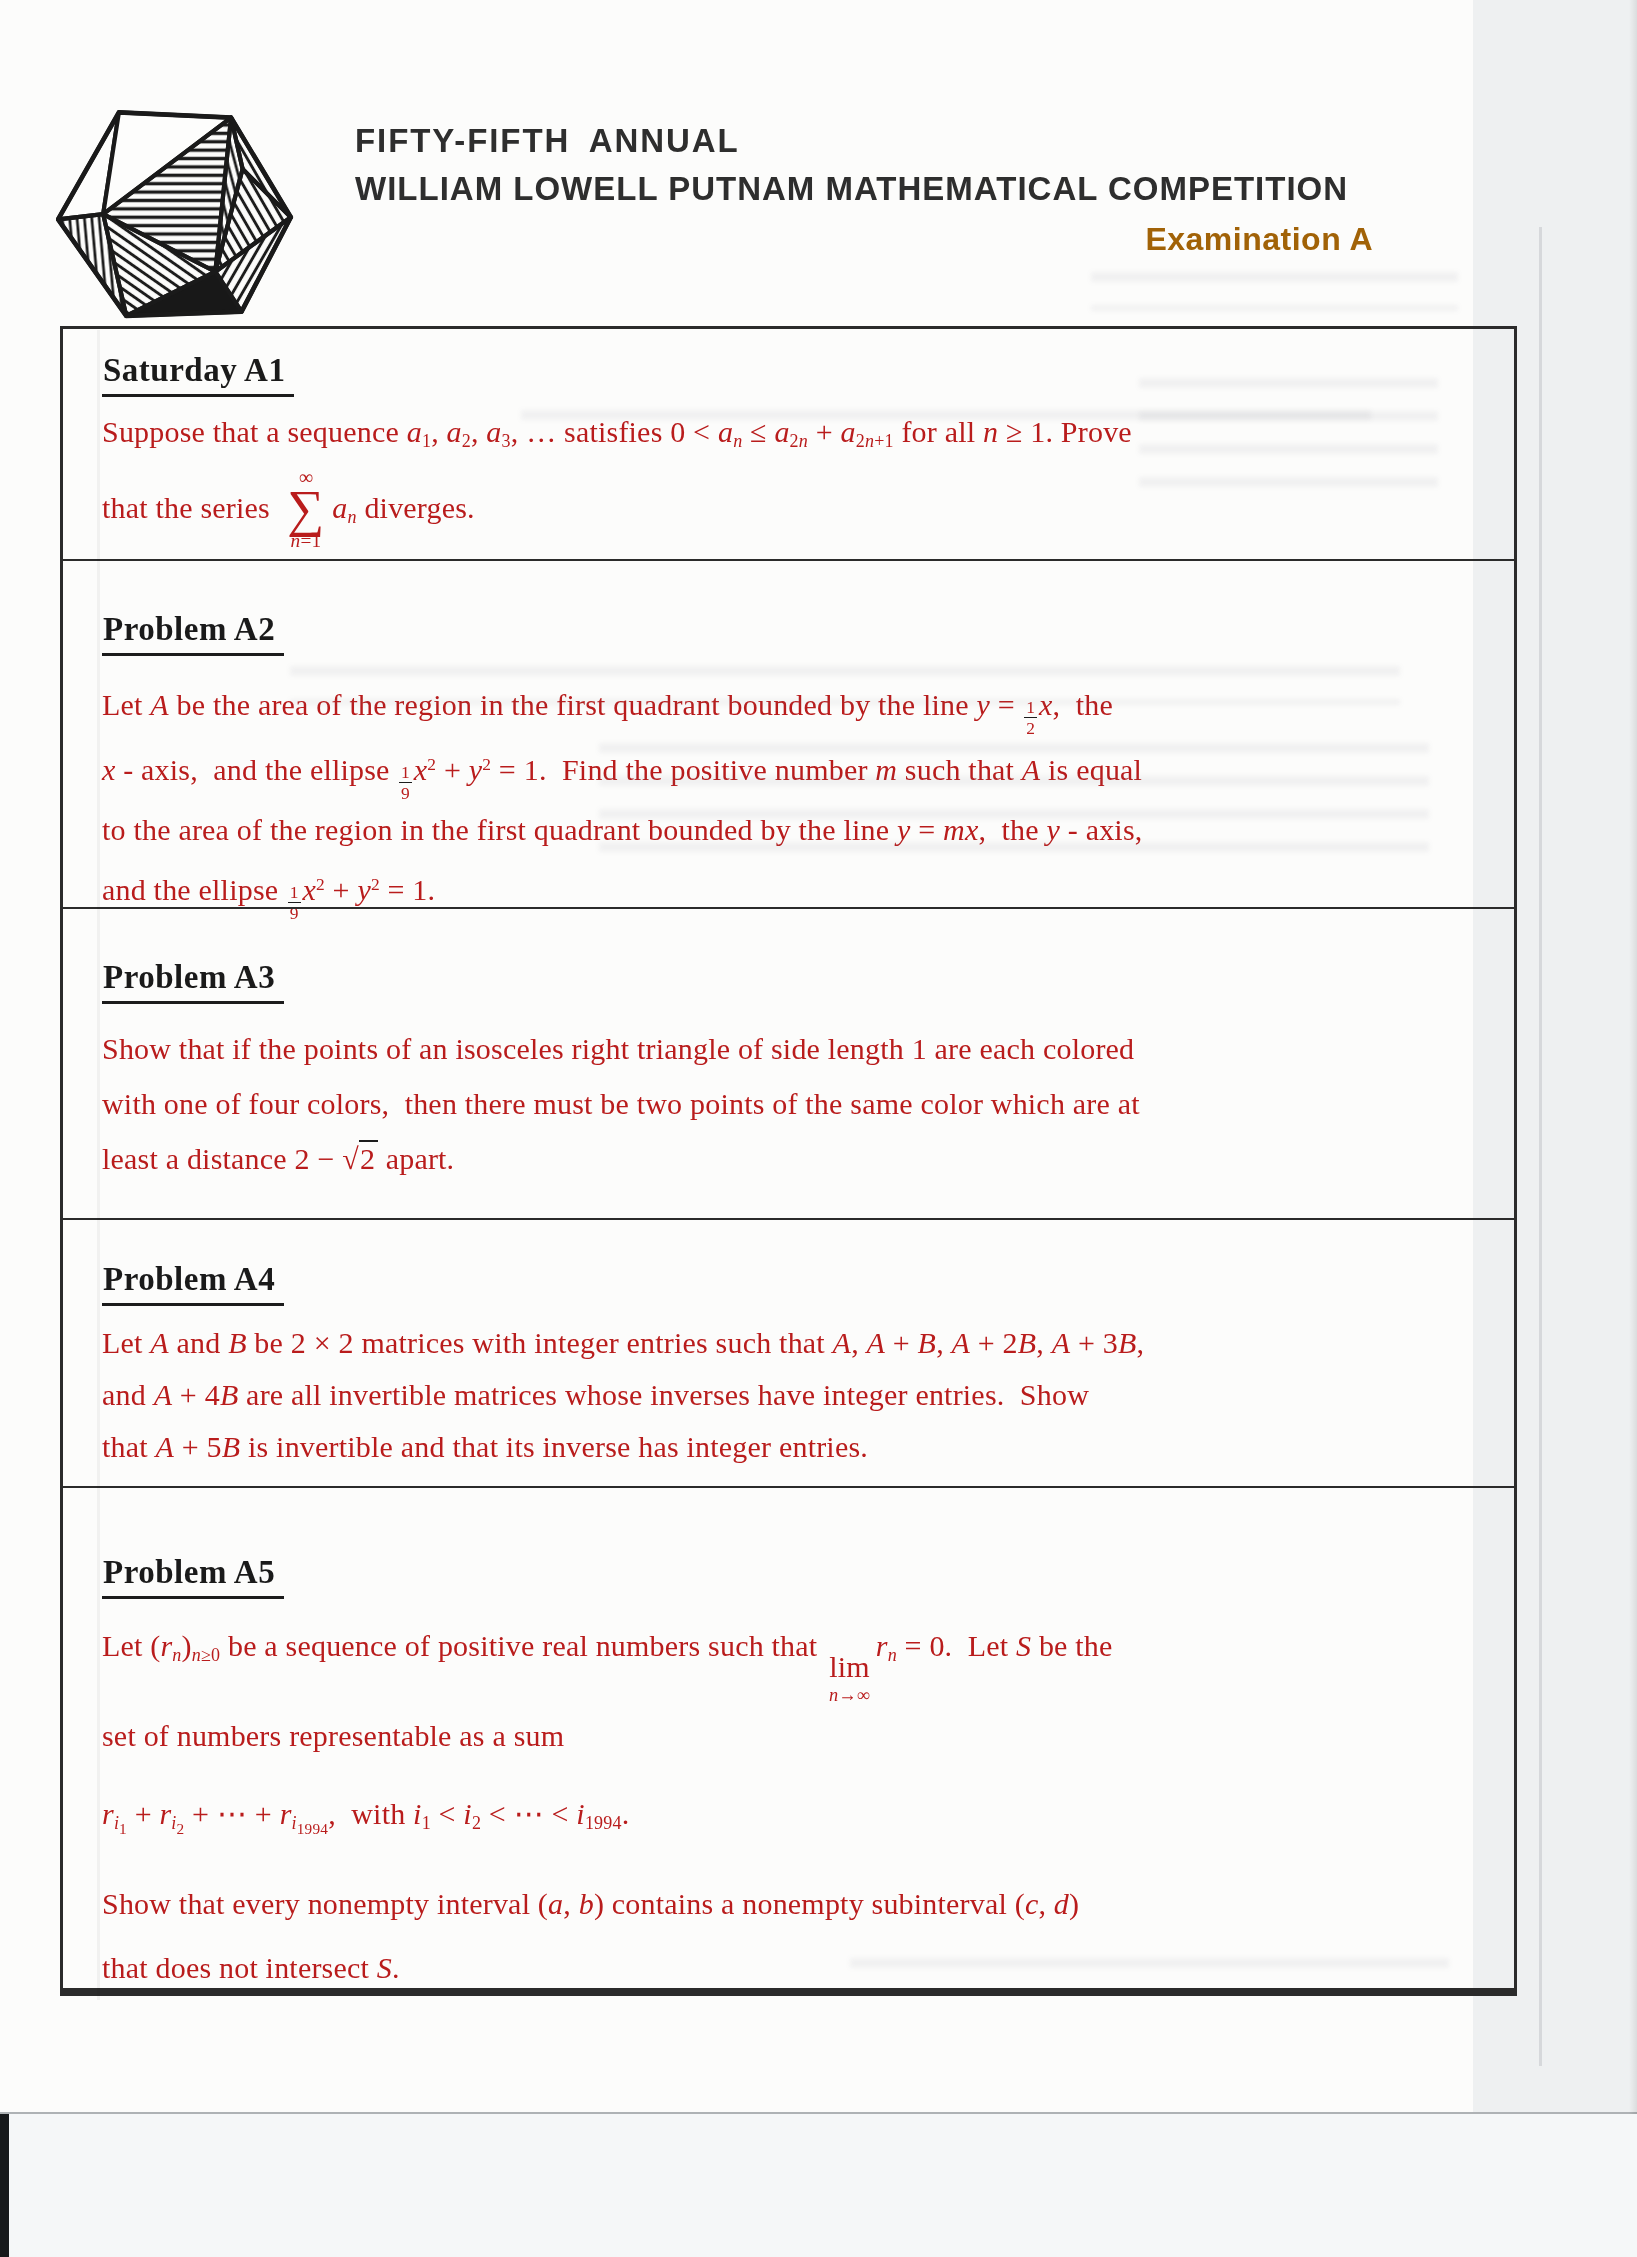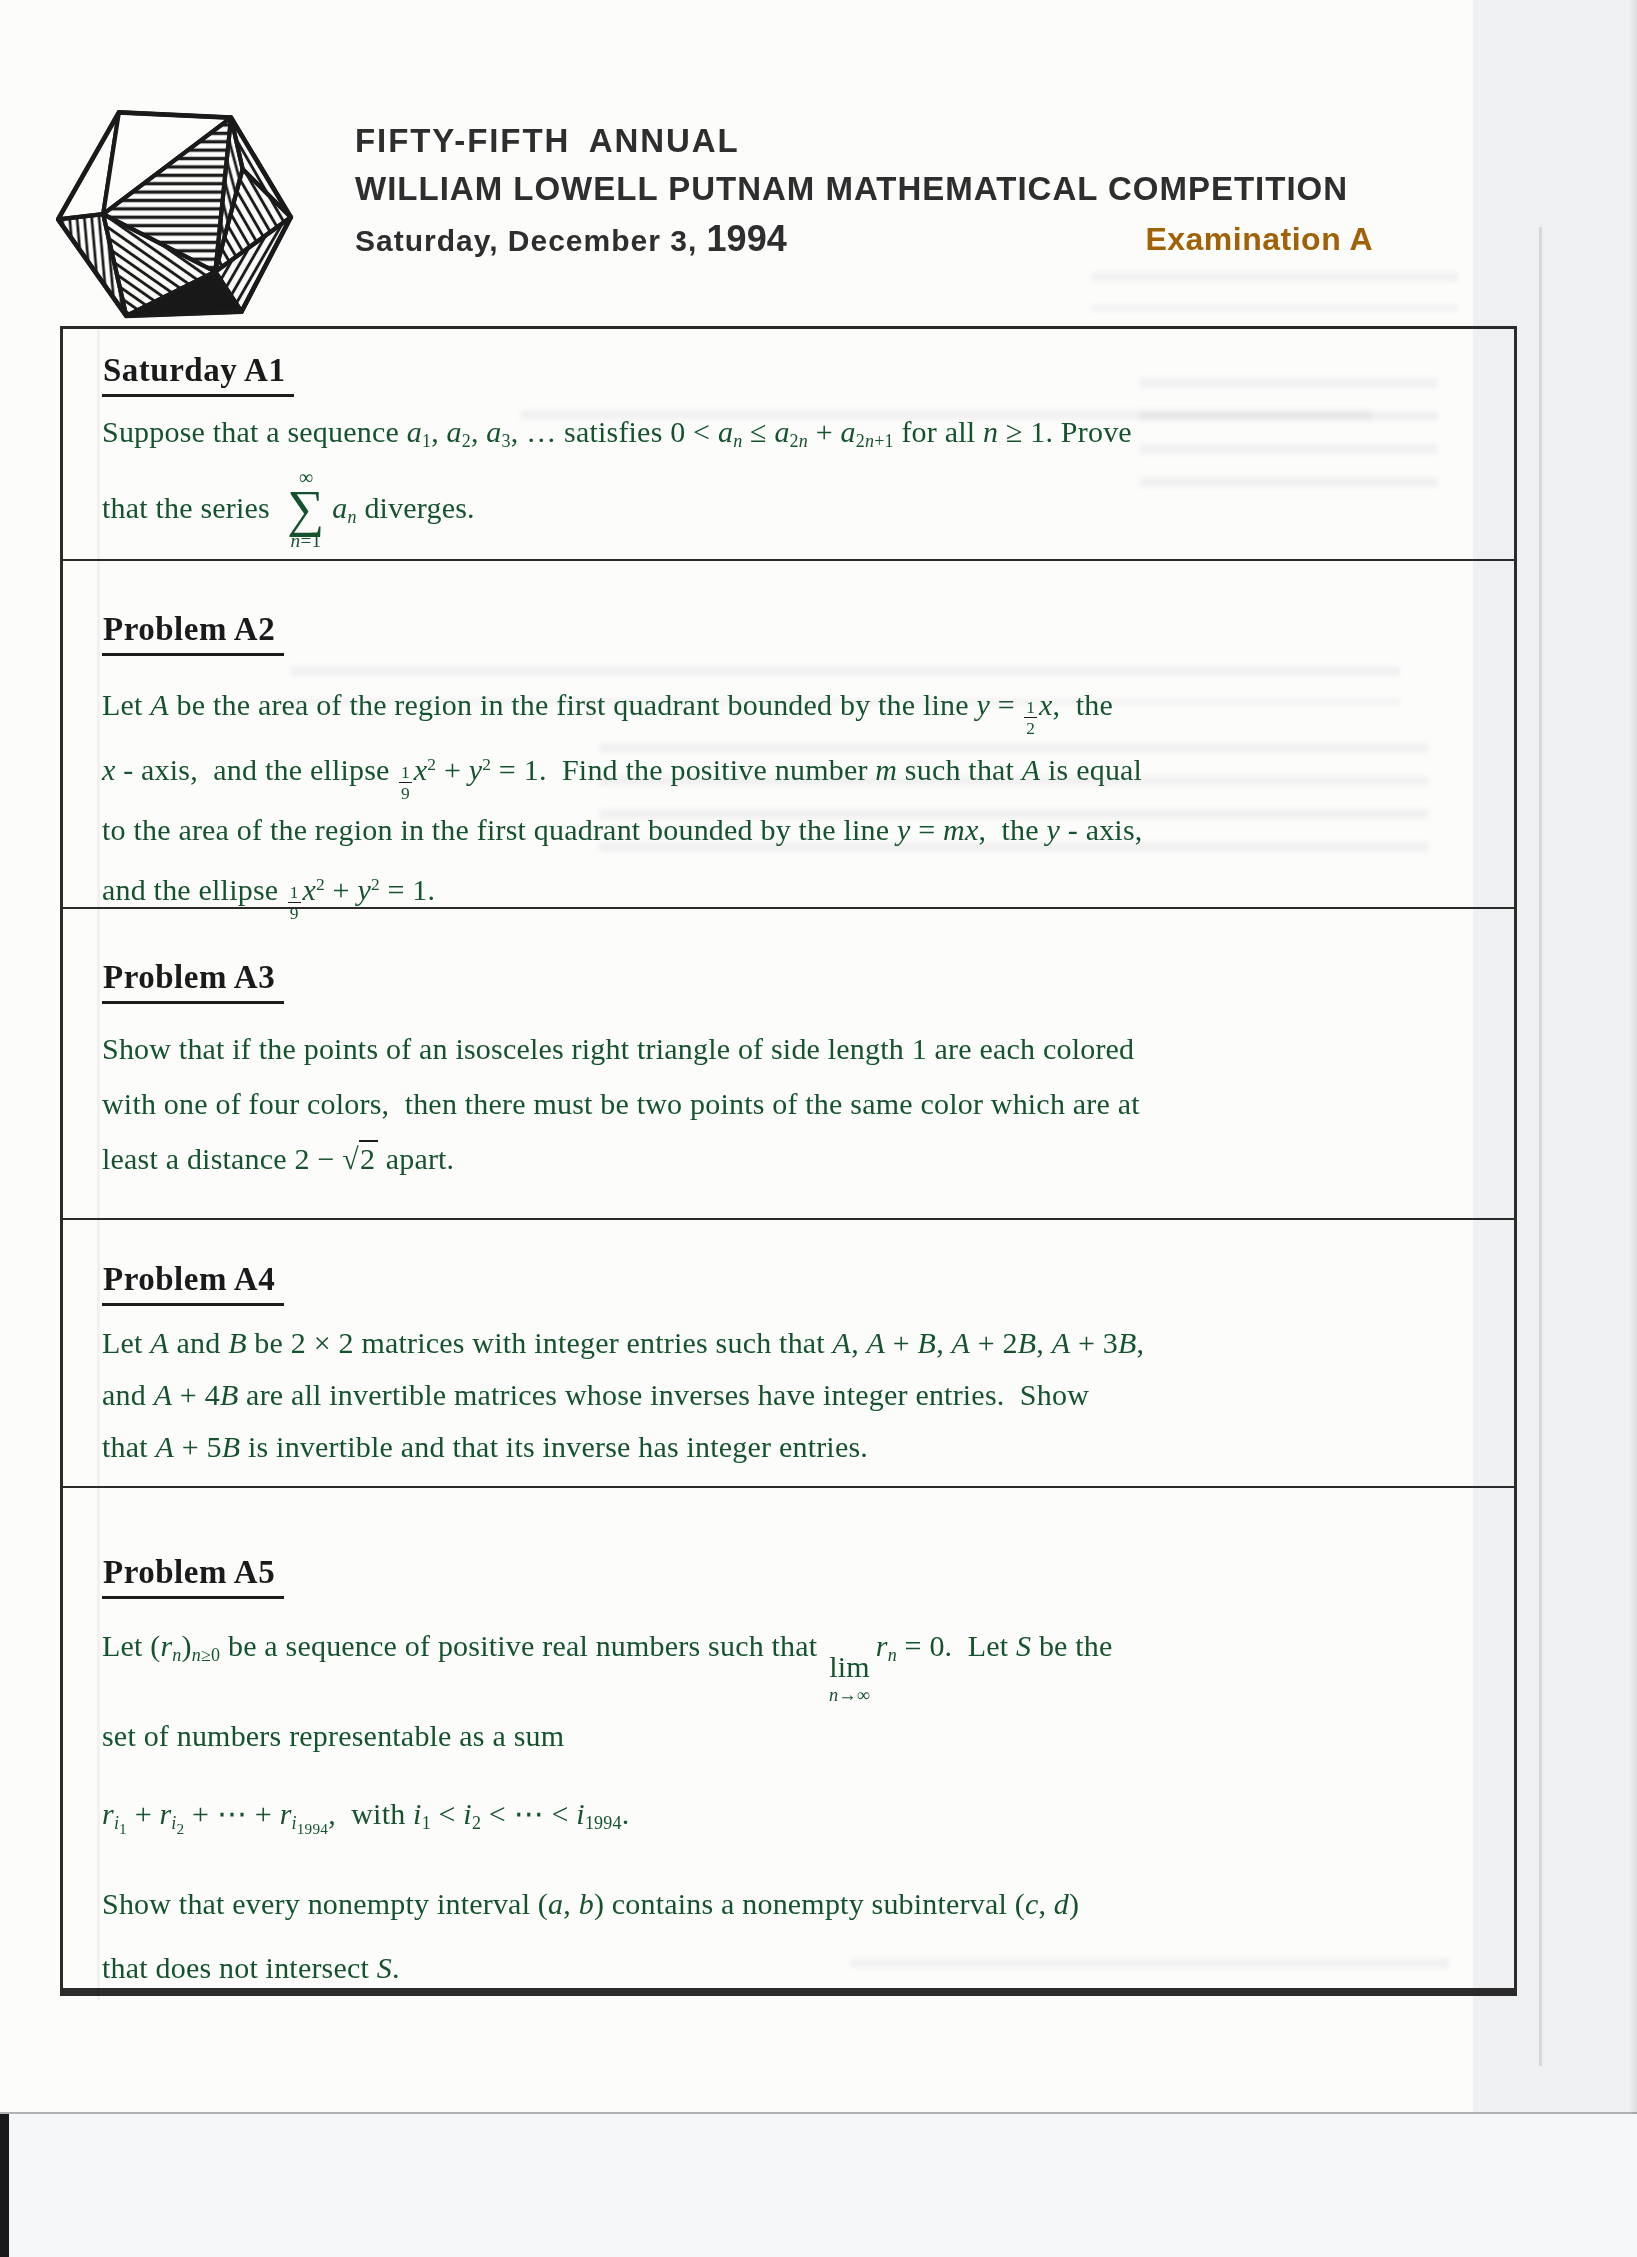--- a/index.html
+++ b/index.html
@@ -67,21 +67,21 @@
     border-bottom:3.4px solid #1c1c1c;padding:0 8.7px 4.8px 1px;
     letter-spacing:0.5px;
   }
   .cell-a1 .ptitle{margin-top:23px;}
   .cell-a2 .ptitle{margin-top:50px;}
   .cell-a3 .ptitle{margin-top:50px;}
   .cell-a4 .ptitle{margin-top:41px;}
   .cell-a5 .ptitle{margin-top:66px;}
 
   .pbody{
-    font-size:30px;color:#14532d;line-height:55px;margin-top:11.6px;
+    font-size:30px;color:#b91c1c;line-height:55px;margin-top:11.6px;
     letter-spacing:0.2px;
   }
   .cell-a1 .pbody{margin-top:7.7px;line-height:56px;}
   .cell-a2 .pbody{margin-top:21px;}
   .cell-a3 .pbody{margin-top:17.4px;}
   .cell-a4 .pbody{margin-top:11.6px;line-height:52px;}
   .cell-a5 .pbody{margin-top:15.4px;line-height:64px;}
 
   .pbody i{font-style:italic;}
   .pbody sub{font-size:60%;vertical-align:-0.25em;}
@@ -174,21 +174,20 @@
         <polygon points="2,110 45,105 67,202" fill="url(#p85)"></polygon>
         <polygon points="45,105 152,160 67,202" fill="url(#p35)"></polygon>
         <polygon points="67,202 152,160 177,198" fill="#181818"></polygon>
         <polygon points="60,8 167,13 224,108 177,198 67,202 2,110" fill="none" stroke-width="4.5"></polygon>
       </g>
     </svg>
   </div>
 
   <div class="hdr-line hdr-1">FIFTY-FIFTH ANNUAL</div>
   <div class="hdr-line hdr-2">WILLIAM LOWELL PUTNAM MATHEMATICAL COMPETITION</div>
-  <div class="hdr-line hdr-3">Saturday, December 3, <span class="yr">1994</span></div>
   <div class="exam-label">Examination A</div>
 
   <div class="pbox">
 
     <section class="cell cell-a1">
       <div class="ptitle">Saturday A1</div>
       <div class="pbody">Suppose that a sequence <i>a</i><sub>1</sub>, <i>a</i><sub>2</sub>, <i>a</i><sub>3</sub>, … satisfies 0 &lt; <i>a<sub>n</sub></i> ≤ <i>a</i><sub>2<i>n</i></sub> + <i>a</i><sub>2<i>n</i>+1</sub> for all <i>n</i> ≥ 1.  Prove<br>that the series <span class="sum">
             <span class="sumtop">∞</span>
             <span class="sigma">∑</span>
             <span class="sumbot"><i>n</i>=1</span>

